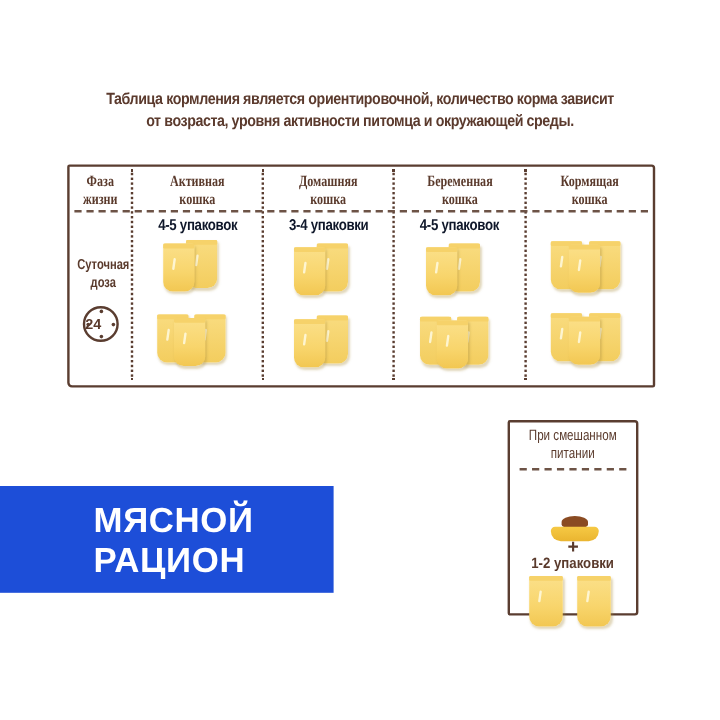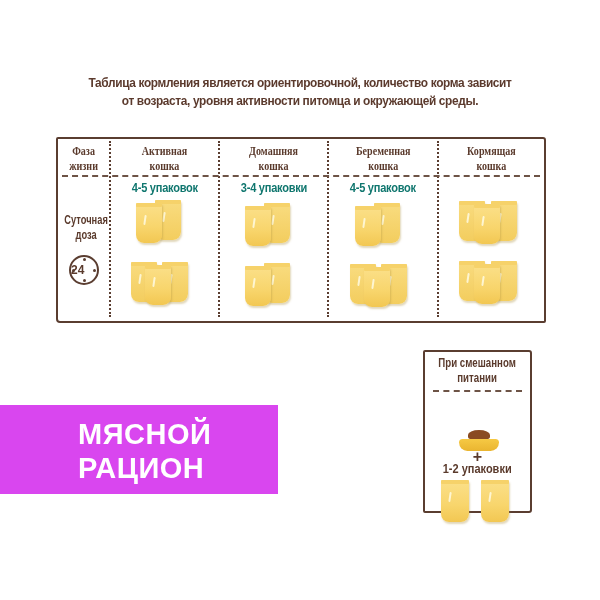--- a/index.html
+++ b/index.html
@@ -21,21 +21,21 @@
 
   .hcell {
     position: absolute; top: 3px; height: 32px; text-align: center;
     font-weight: bold; font-size: 13px; line-height: 15px; color: #5a3a2c;
     display: flex; align-items: center; justify-content: center; font-family: Liberation Serif, serif;
   }
   .hcell span { display: block; transform: scaleX(0.88); }
 
   .count {
     position: absolute; top: 41px; text-align: center; font-weight: bold; font-size: 13px;
-    color: #0f766e; letter-spacing: -0.3px;
+    color: #0f172a; letter-spacing: -0.3px;
   }
   .count span { display: inline-block; transform: scaleX(0.85); }
 
   .phase-label {
     position: absolute; left: 0; width: 52px; top: 74px; text-align: center;
     font-weight: bold; font-size: 12px; line-height: 15px; color: #5a3a2c;
   }
   .phase-label span { display: inline-block; transform: scaleX(0.88); }
 
   .clock {
@@ -58,34 +58,34 @@
     background: #f6d26a; border-radius: 1px;
   }
   .pouch::after {
     content: ""; position: absolute; left: 8px; top: 12px; width: 2px; height: 10px;
     background: rgba(255,255,240,0.75); border-radius: 1px; transform: rotate(8deg);
   }
   .pouch.back { background: linear-gradient(180deg, #f9dc80 0%, #f3cd5e 100%); }
 
   .banner {
     position: absolute; left: 0; top: 405px; width: 278px; height: 89px;
-    background: #d946ef;
+    background: #1d4ed8;
   }
   .banner-text {
     position: absolute; left: 78px; top: 12px; color: #ffffff;
     font-weight: bold; font-size: 29px; line-height: 34px; letter-spacing: 0.5px;
   }
 
   .mixed {
     position: absolute; left: 423px; top: 350px; width: 109px; height: 163px;
     border: 2px solid #5a3d30; border-radius: 2px 3px 3px 2px;
   }
   .mixed-title {
     position: absolute; left: 0; right: 0; top: 4px; text-align: center;
-    font-weight: bold; font-size: 12.5px; line-height: 15px; color: #5a3a2c;
+    font-weight: normal; font-size: 12.5px; line-height: 15px; color: #5a3a2c;
   }
   .mixed-title span, .mixed-dry span, .mixed-packs span { display: inline-block; transform: scaleX(0.88); }
   .mixed-hline { position: absolute; left: 8px; right: 8px; top: 38px; border-top: 2px dashed #6d5346; }
   .mixed-dry {
     position: absolute; left: 0; right: 0; top: 42px; text-align: center;
     font-weight: bold; font-size: 12.5px; line-height: 15px; color: #5a3a2c;
   }
   .bowl {
     position: absolute; left: 34px; top: 78px; width: 40px; height: 22px;
   }

